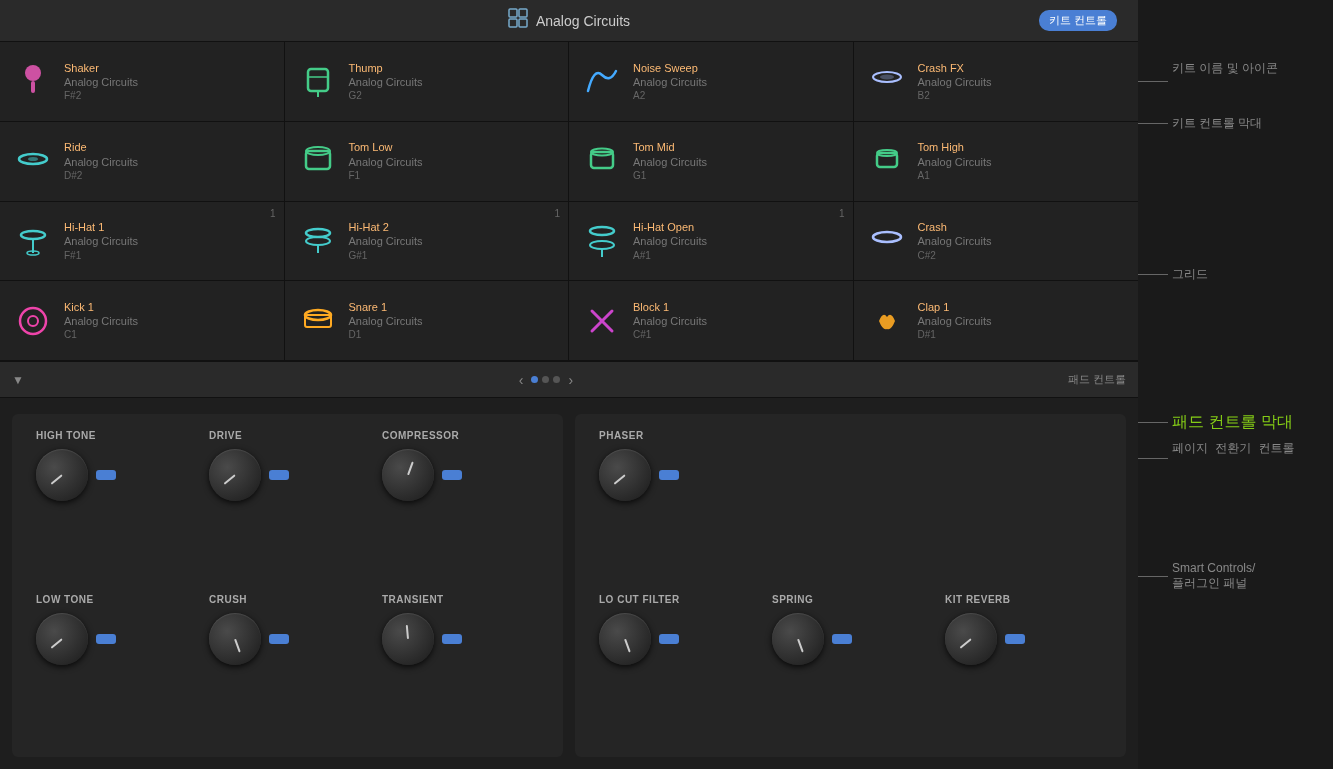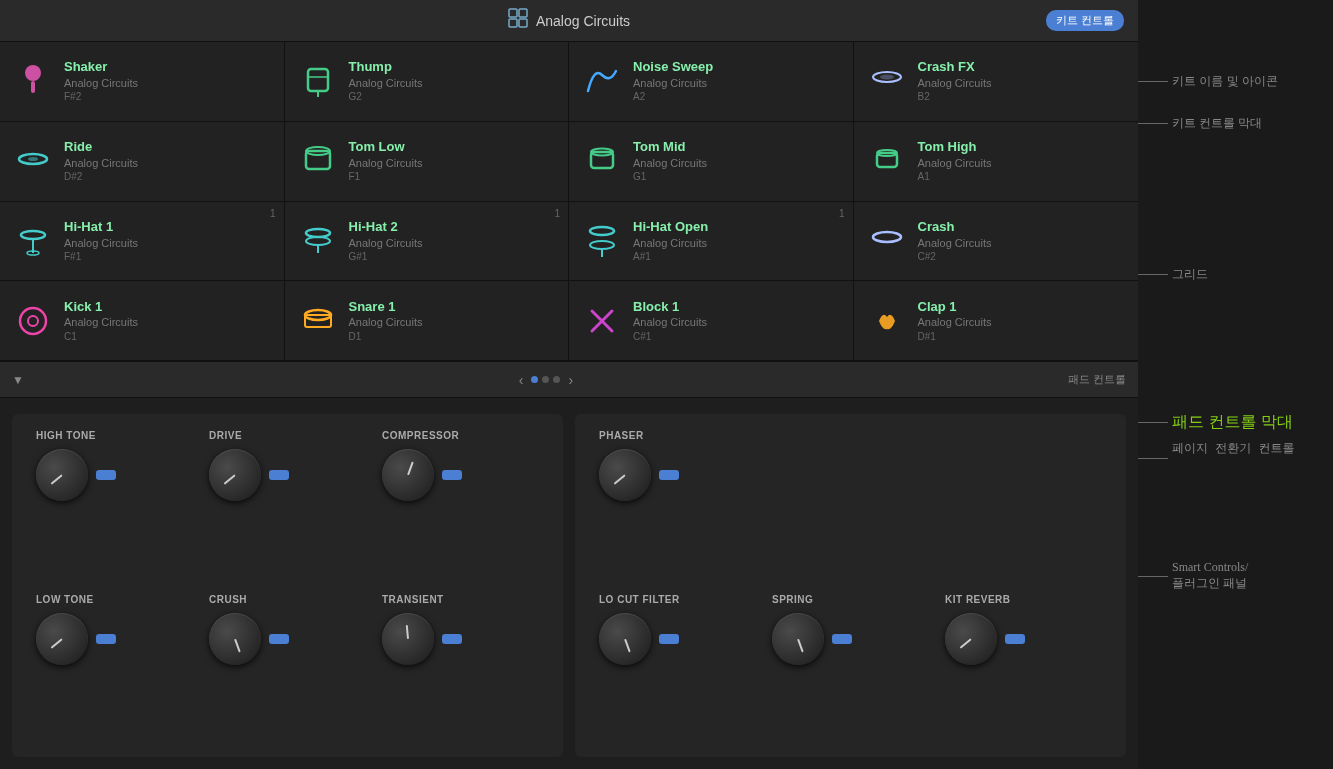--- a/index.html
+++ b/index.html
@@ -39,21 +39,21 @@
     }
 
     .kit-title {
       color: #ccc;
       font-size: 14px;
       font-weight: 500;
     }
 
     .kit-controls-btn {
       position: absolute;
-      right: 14px;
+      right: 21px;
       background: #4a7fd4;
       color: white;
       font-size: 11px;
       padding: 3px 10px;
       border-radius: 10px;
       cursor: pointer;
       border: none;
     }
 
     
@@ -92,23 +92,23 @@
       margin-right: 10px;
       flex-shrink: 0;
     }
 
     .drum-info {
       display: flex;
       flex-direction: column;
     }
 
     .drum-name {
-      color: #86efac;
-      font-size: 13px;
-      font-weight: 700;
+      color: #fdba74;
+      font-size: 11px;
+      font-weight: 400;
       line-height: 1.3;
     }
 
     .drum-pack {
       color: #777;
       font-size: 11px;
       line-height: 1.3;
     }
 
     .drum-note {
@@ -599,38 +599,38 @@
               <div class="knob pos-left"></div>
               <div class="knob-btn"></div>
             </div>
           </div>
         </div>
       </div>
   </div>
 </div>
 
 <div style="width:195px; flex-shrink:0; position:relative; padding-top:60px; display:flex; flex-direction:column; gap:0;">
-  <div style="position:relative; height:42px; display:flex; align-items:center;">
+  <div style="position:relative; height:42px; display:flex; align-items:flex-start;">
     <div style="position:absolute; left:0; top:50%; width:30px; border-top:1px solid #666;"></div>
     <span style="color:#888; font-size:12px; padding-left:34px;">키트 이름 및 아이콘</span>
   </div>
   <div style="position:relative; height:42px; display:flex; align-items:center; margin-top:0px;font-family:Liberation Serif, serif;">
     <div style="position:absolute; left:0; top:50%; width:30px; border-top:1px solid #666;"></div>
     <span style="color:#888; font-size:12px; padding-left:34px;">키트 컨트롤 막대</span>
   </div>
   <div style="position:relative; height:180px; display:flex; align-items:center; margin-top:40px;">
     <div style="position:absolute; left:0; top:50%; width:30px; border-top:1px solid #666;"></div>
     <span style="color:#888; font-size:12px; padding-left:34px;">그리드</span>
   </div>
   <div style="position:relative; height:36px; display:flex; align-items:center; margin-top:40px;">
     <div style="position:absolute; left:0; top:50%; width:30px; border-top:1px solid #666;"></div>
     <span style="color:#84cc16; font-size:16px; padding-left:34px;">패드 컨트롤 막대</span>
   </div>
   <div style="position:relative; height:36px; display:flex; align-items:flex-start; margin-top:0px;font-family:Liberation Mono, monospace;">
     <div style="position:absolute; left:0; top:50%; width:30px; border-top:1px solid #666;"></div>
     <span style="color:#888; font-size:12px; padding-left:34px;">페이지 전환기 컨트롤</span>
   </div>
-  <div style="position:relative; height:120px; display:flex; align-items:center; margin-top:40px;font-family:Liberation Serif, serif;">
+  <div style="position:relative; height:120px; display:flex; align-items:center; margin-top:40px;">
     <div style="position:absolute; left:0; top:50%; width:30px; border-top:1px solid #666;"></div>
     <span style="color:#888; font-size:12px; padding-left:34px; white-space:pre-line;">Smart Controls/
 플러그인 패널</span>
   </div>
 </div>
 
 </body></html>

